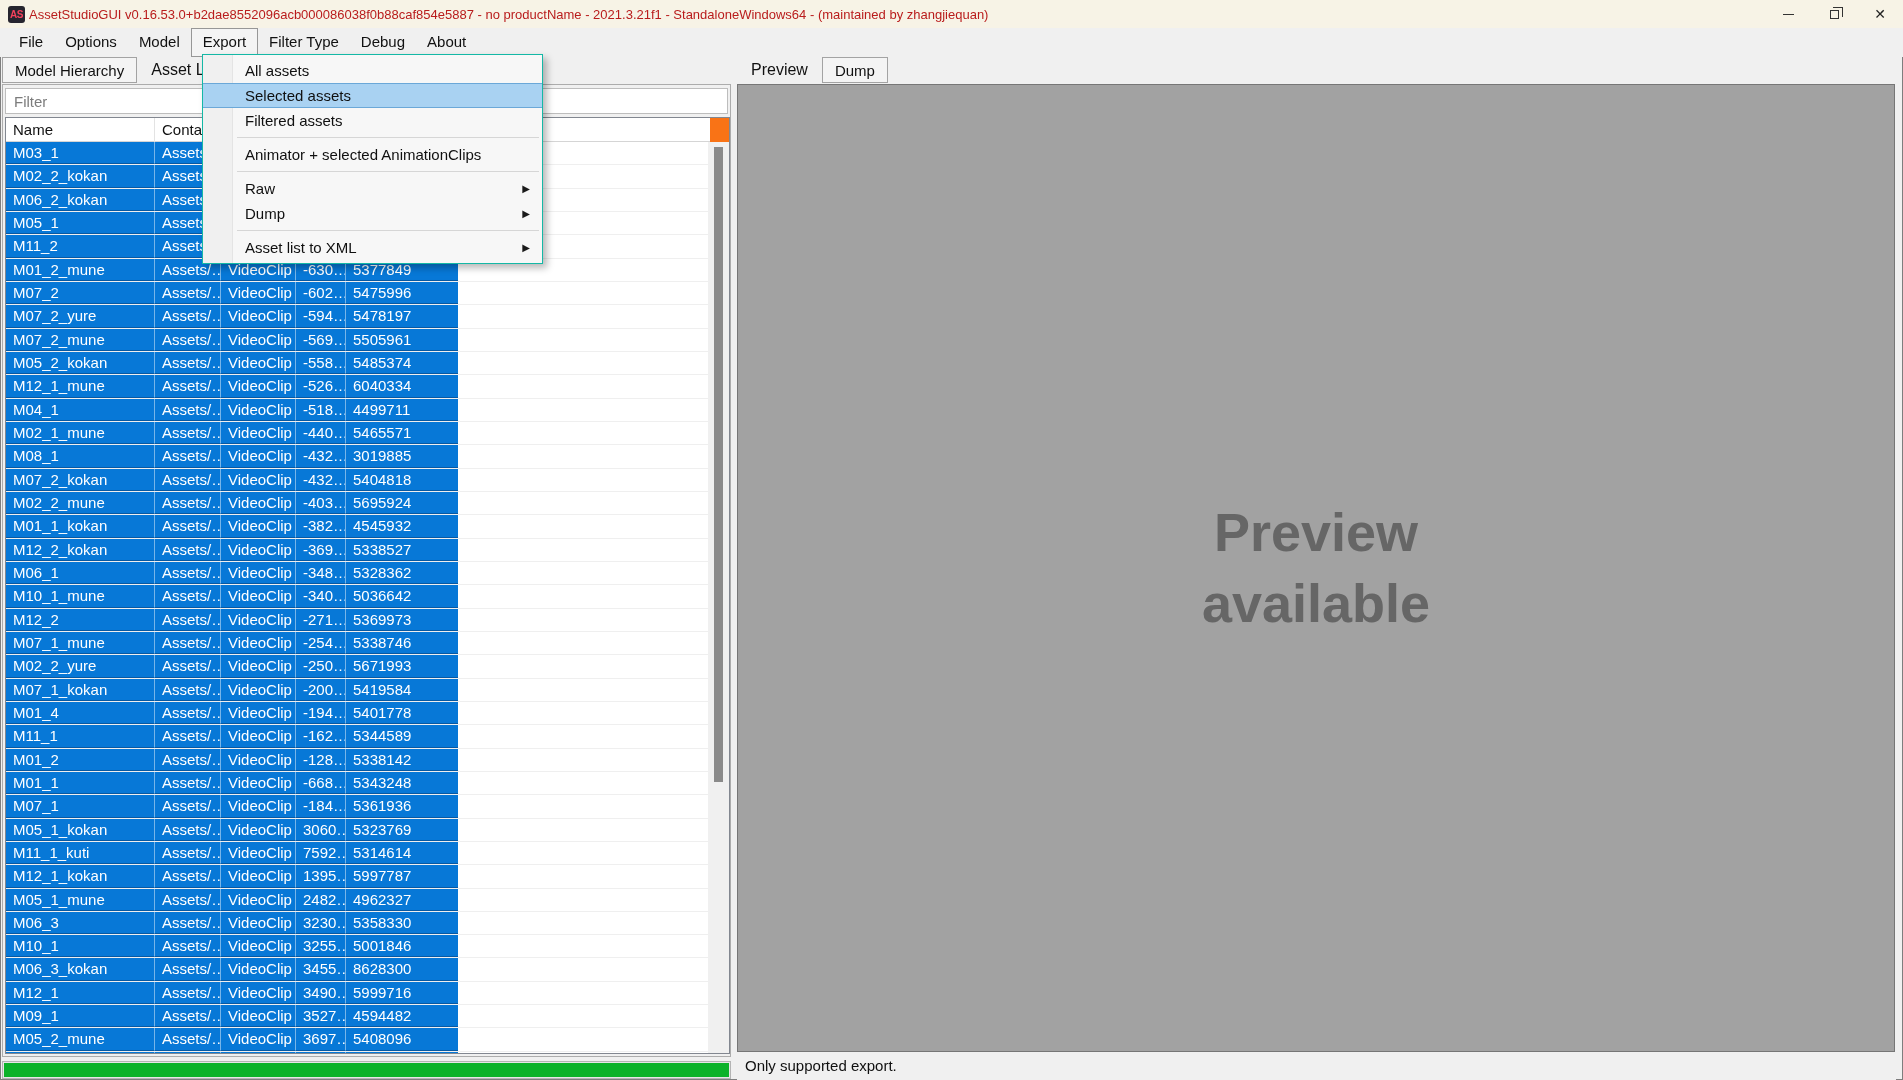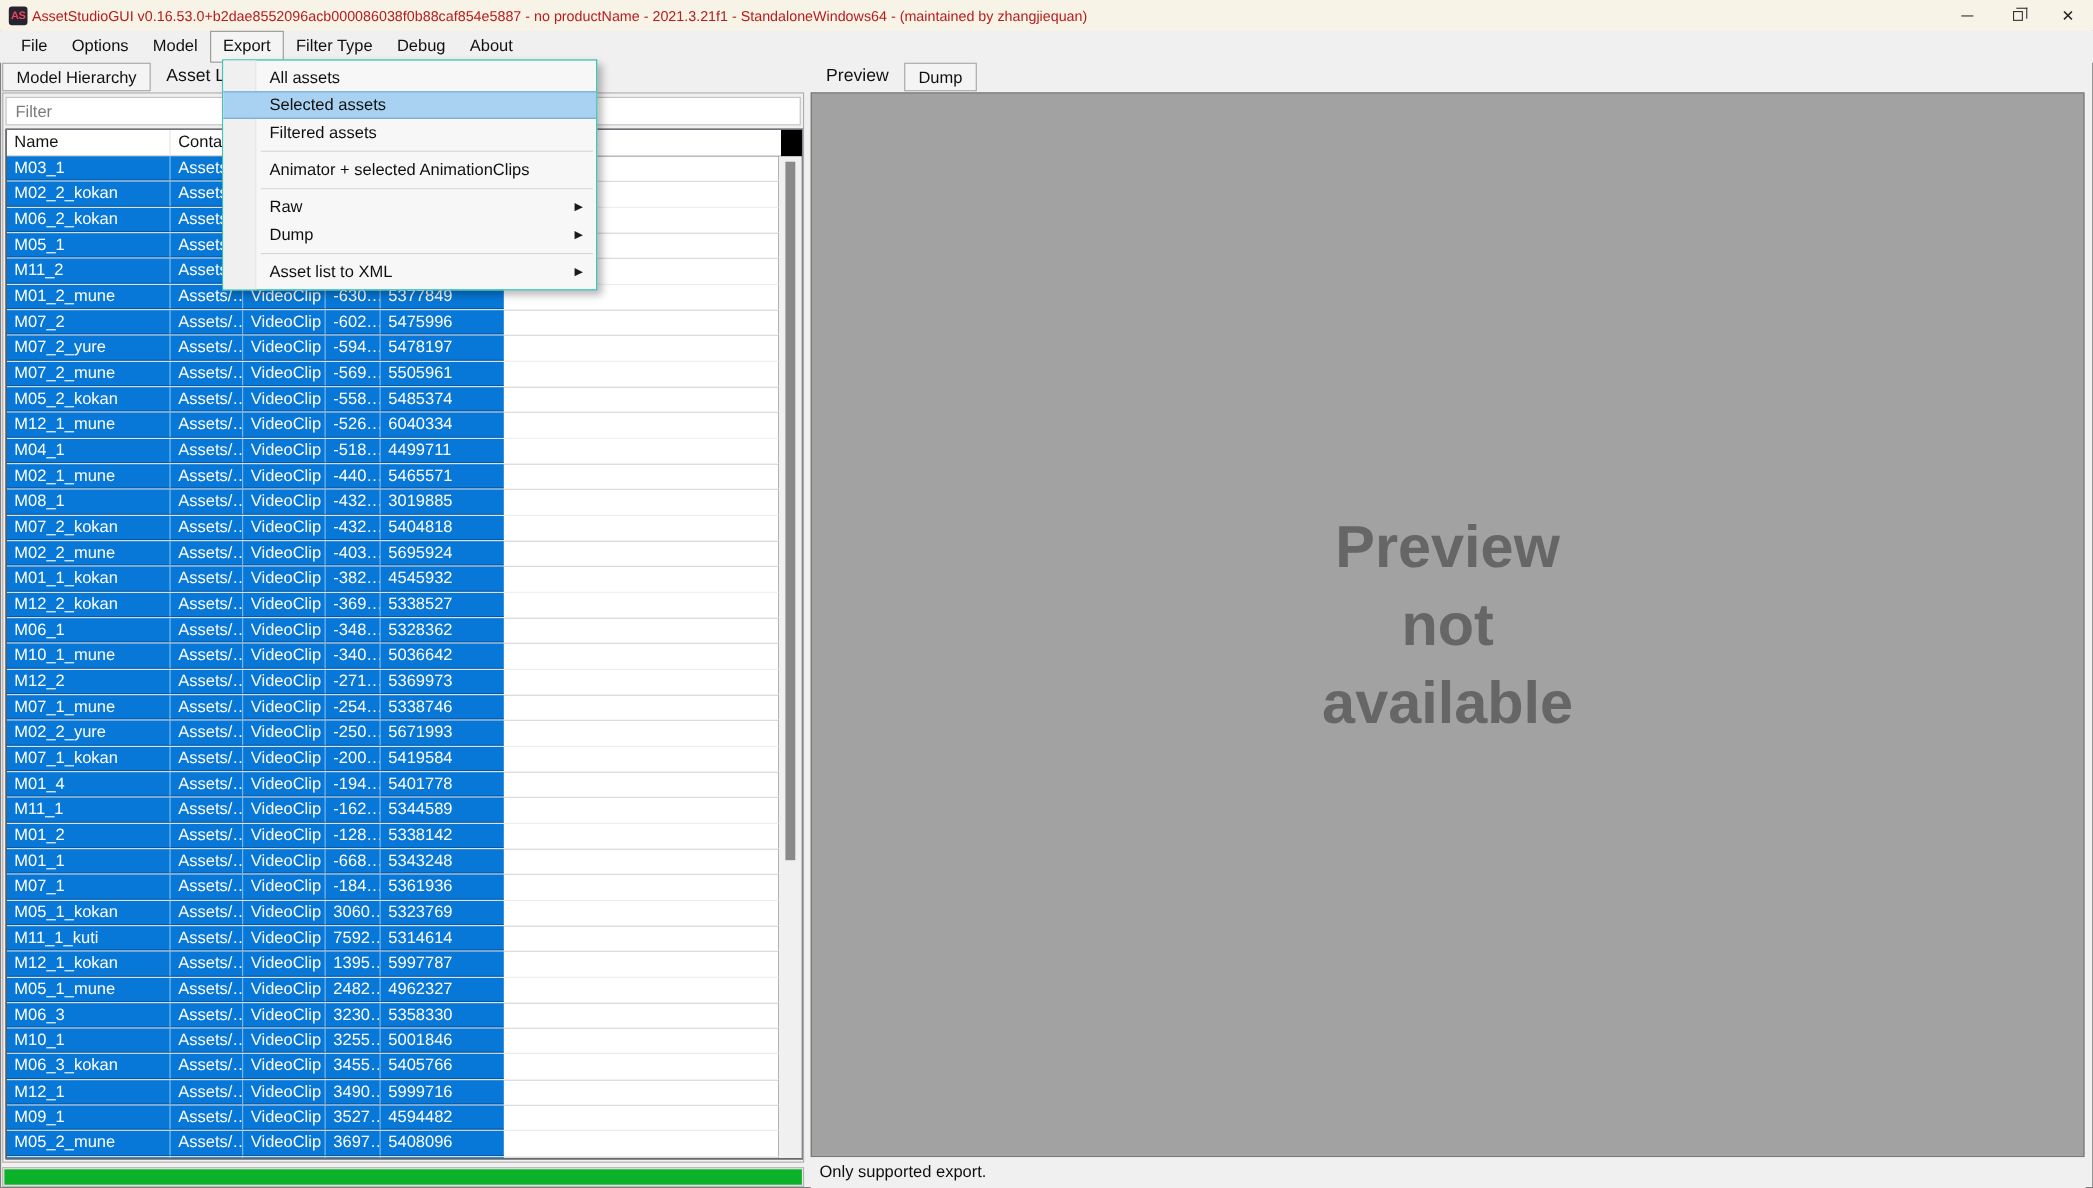--- a/index.html
+++ b/index.html
@@ -45,21 +45,21 @@
   .tabstrip { position:absolute; left:0; top:0; height:27px; display:flex; }
   .tab { font-size:15px; color:#111; padding:0 12px; height:26px; line-height:25px; }
   .tab.unsel { border:1px solid #A3A3A3; background:#F4F4F4; }
   .tab.sel { font-size:16px; padding:0 14px; }
   .contentbox { position:absolute; left:0; top:27px; width:729px; height:973px;
     border:1px solid #ACACAC; background:#F0F0F0; }
   .filter-input { position:absolute; left:2px; top:3px; width:723px; height:26px; border:1px solid #BDBDBD;
     background:#FFF; font-size:15px; padding-left:8px; font-family:"Liberation Sans",sans-serif; color:#222; }
   .filter-input::placeholder { color:#7C7C7C; opacity:1; }
   .listview { position:absolute; left:2px; top:32px; width:725px; height:937px;
-    border:1px solid #828790; background:#000000; overflow:hidden; }
+    border:1px solid #828790; background:#f97316; overflow:hidden; }
   .lv-header { position:absolute; left:0; top:0; height:24px; width:704px; display:flex;
     border-bottom:1px solid #D5D5D5; background:#FFF; }
   .hcell { height:24px; line-height:23px; font-size:15px; color:#111; padding-left:7px;
     border-right:1px solid #E3E3E3; overflow:hidden; white-space:nowrap; flex:none; }
   .lv-body { position:absolute; left:0; top:24px; right:21px; bottom:0; overflow:hidden; }
   .lv-row { height:23.33px; width:100%; display:flex; border-bottom:1px solid #EFEFEF; background:#FFF; }
   .lv-row .cell { flex:none; height:100%; background:var(--selection-blue,#0778D7); color:#FFF;
     font-size:15px; line-height:22px; padding-left:7px; overflow:hidden; white-space:nowrap;
     border-right:1px solid rgba(255,255,255,0.45); border-bottom:1px solid rgba(8,40,80,0.38); }
   .lv-row .cell:last-child { border-right:none; }
@@ -384,21 +384,21 @@
               <div class="cell c1">Assets/…</div>
               <div class="cell c2">VideoClip</div>
               <div class="cell c3">3255…</div>
               <div class="cell c4">5001846</div>
             </div>
             <div class="lv-row">
               <div class="cell c0">M06_3_kokan</div>
               <div class="cell c1">Assets/…</div>
               <div class="cell c2">VideoClip</div>
               <div class="cell c3">3455…</div>
-              <div class="cell c4">5405766</div>
+              <div class="cell c4">8628300</div>
             </div>
             <div class="lv-row">
               <div class="cell c0">M12_1</div>
               <div class="cell c1">Assets/…</div>
               <div class="cell c2">VideoClip</div>
               <div class="cell c3">3490…</div>
               <div class="cell c4">5999716</div>
             </div>
             <div class="lv-row">
               <div class="cell c0">M09_1</div>
@@ -433,21 +433,20 @@
   </div>
 
   <div class="right-panel">
     <div class="tabstrip" id="right-tabs">
         <div class="tab sel">Preview</div>
         <div class="tab unsel">Dump</div>
       </div>
     <div class="preview-area">
       <div class="preview-msg" id="preview-msg">
           <div>Preview</div>
-          <div>not</div>
           <div>available</div>
         </div>
     </div>
     <div class="statusbar">
       <span>Only supported export.</span>
     </div>
   </div>
 
 </div>
 

